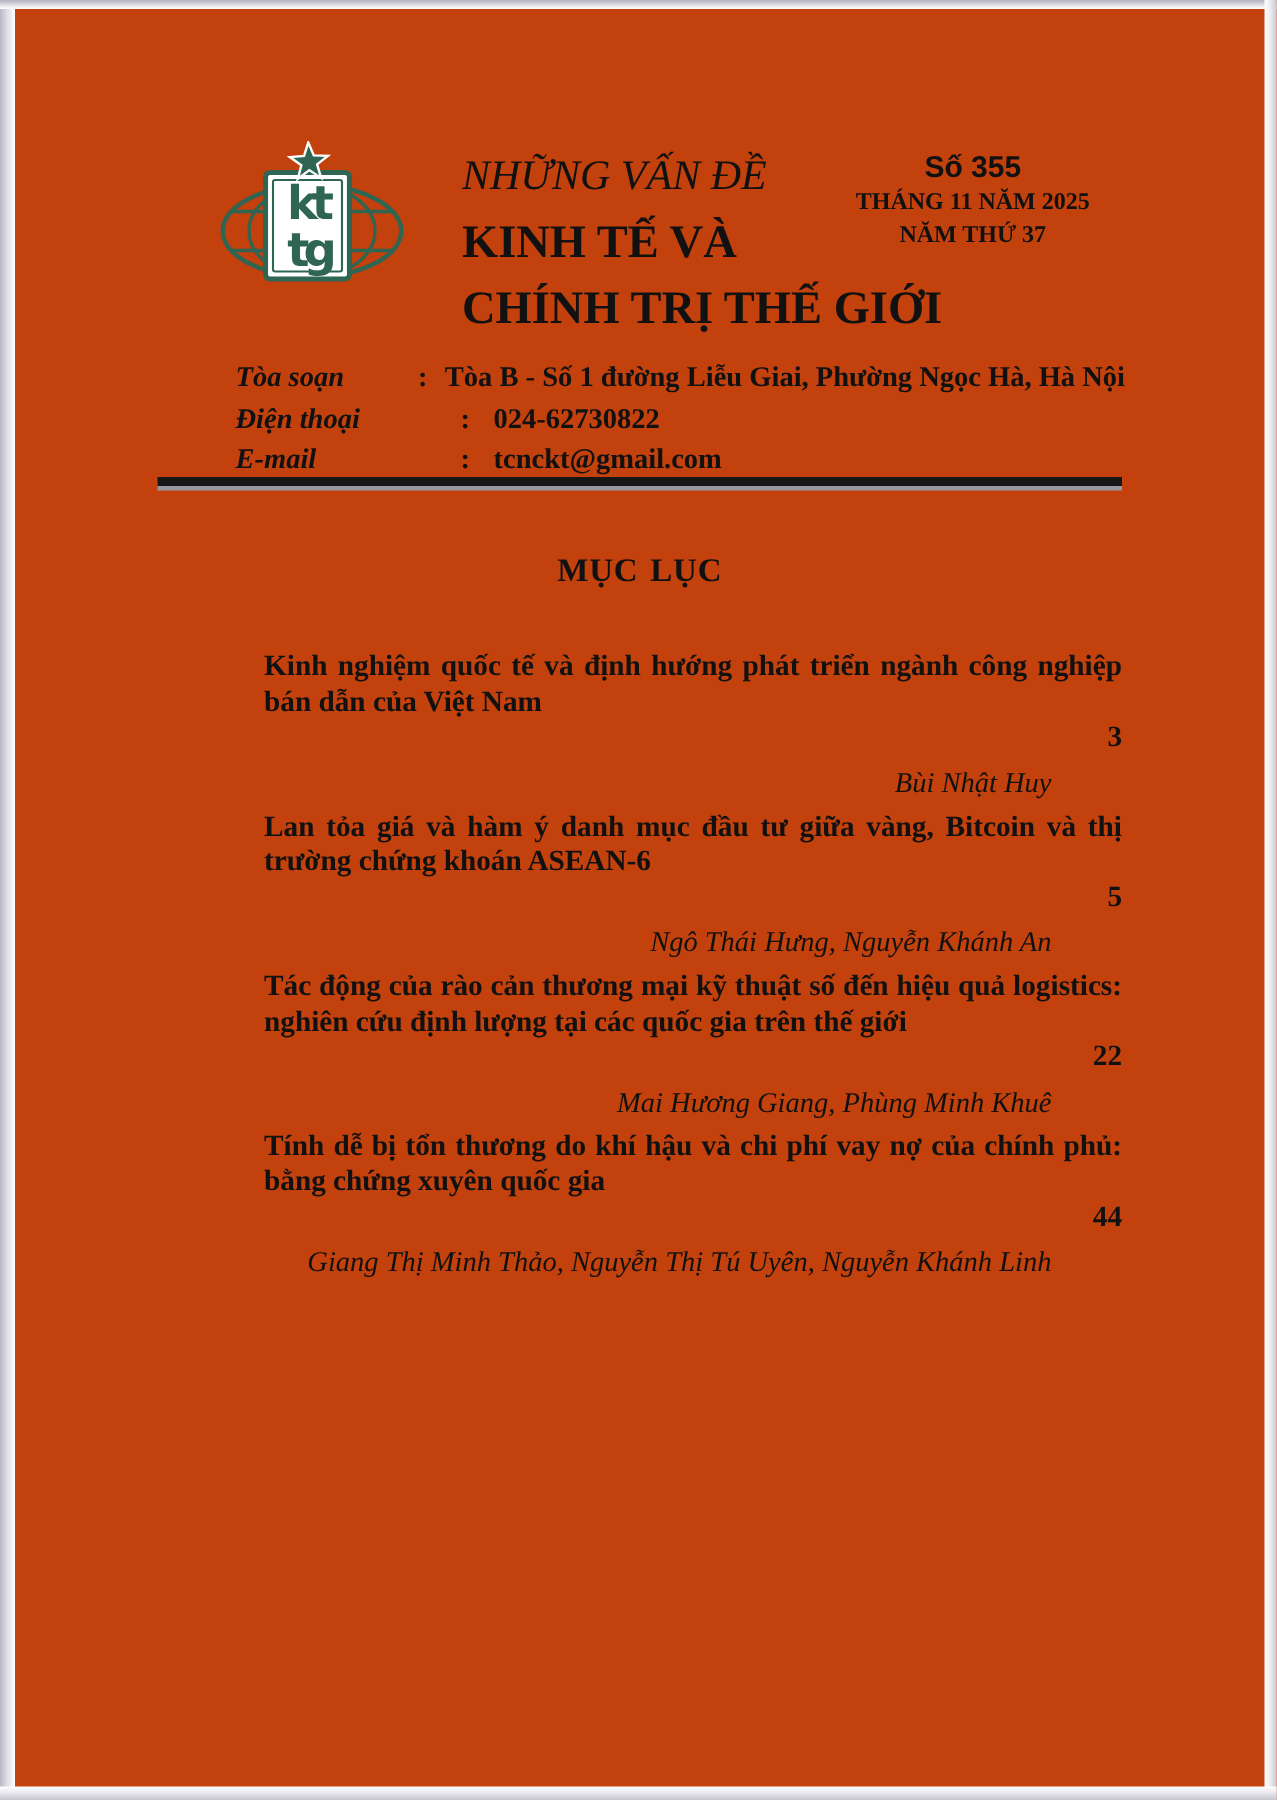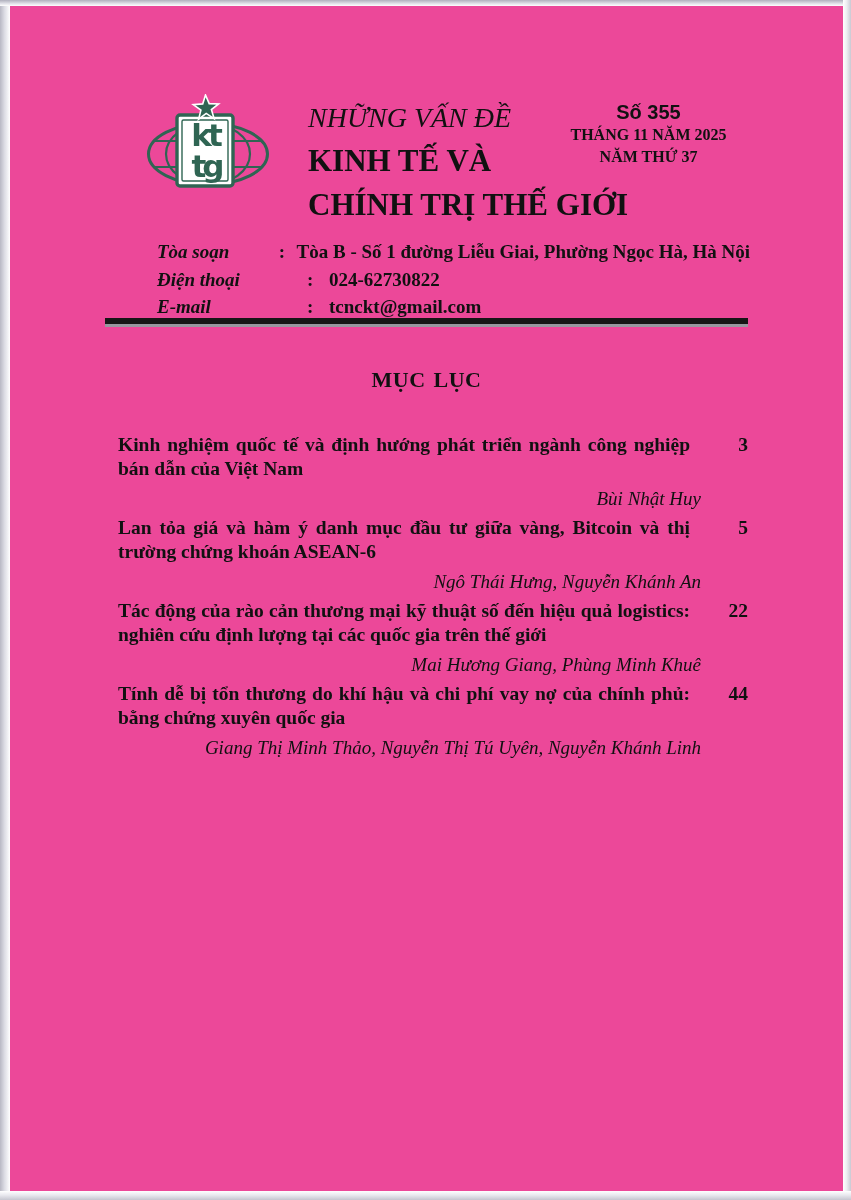--- a/index.html
+++ b/index.html
@@ -4,21 +4,21 @@
 <style>
   * { margin: 0; padding: 0; box-sizing: border-box; }
   html, body { background: #ffffff; }
   body {
     width: 851px; height: 1200px;
     position: relative;
     font-family: "Liberation Serif", serif;
     color: #111111;
     overflow: hidden;
   }
-  .page { position: absolute; inset: 0; background: #ec4899; }
+  .page { position: absolute; inset: 0; background: #c2410c; }
 
   
   .edge { position: absolute; pointer-events: none; }
   .edge-left   { left: 0; top: 0; bottom: 0; width: 10px;
                  background: linear-gradient(to right, #b8b8c4, #dcdce4 45%, #ffffff); }
   .edge-top    { left: 0; top: 0; right: 0; height: 6px;
                  background: linear-gradient(to bottom, #b0b0bd, #e2e2e9 60%, #ffffff); }
   .edge-right  { right: 0; top: 0; bottom: 0; width: 8px;
                  background: linear-gradient(to left, #c9c9d3, #eeeef2 55%, #ffffff); }
   .edge-bottom { left: 0; bottom: 0; right: 0; height: 9px;
@@ -45,21 +45,21 @@
   .contact-value { flex: 1; font-weight: 700; font-size: 19px; white-space: nowrap; }
 
   .rule { position: absolute; left: 105px; top: 318px; width: 643px; height: 6px;
           background: #161616; box-shadow: 0 3px 0 0 #97979f; }
 
   
   .toc-heading { position: absolute; left: 105px; top: 367px; width: 643px;
                  text-align: center; font-size: 22px; font-weight: 700; letter-spacing: 0.5px; word-spacing: 2px; }
 
   .toc { position: absolute; left: 118px; top: 433px; width: 630px; }
-  .toc-entry-row { display: flex; align-items: flex-start; }
+  .toc-entry-row { display: flex; align-items: flex-end; flex-direction: column; }
   .toc-title { width: 572px; font-size: 19.5px; font-weight: 700; line-height: 23.5px;
                text-align: justify; }
   .toc-page  { flex: 1; font-size: 19.5px; font-weight: 700; line-height: 23.5px; text-align: right; }
   .toc-authors { width: 630px; text-align: right; padding-right: 47px;
                  font-style: italic; font-size: 19px; line-height: 22px;
                  margin-top: 8px; margin-bottom: 6px; }
 </style>
 </head>
 <body>
 

